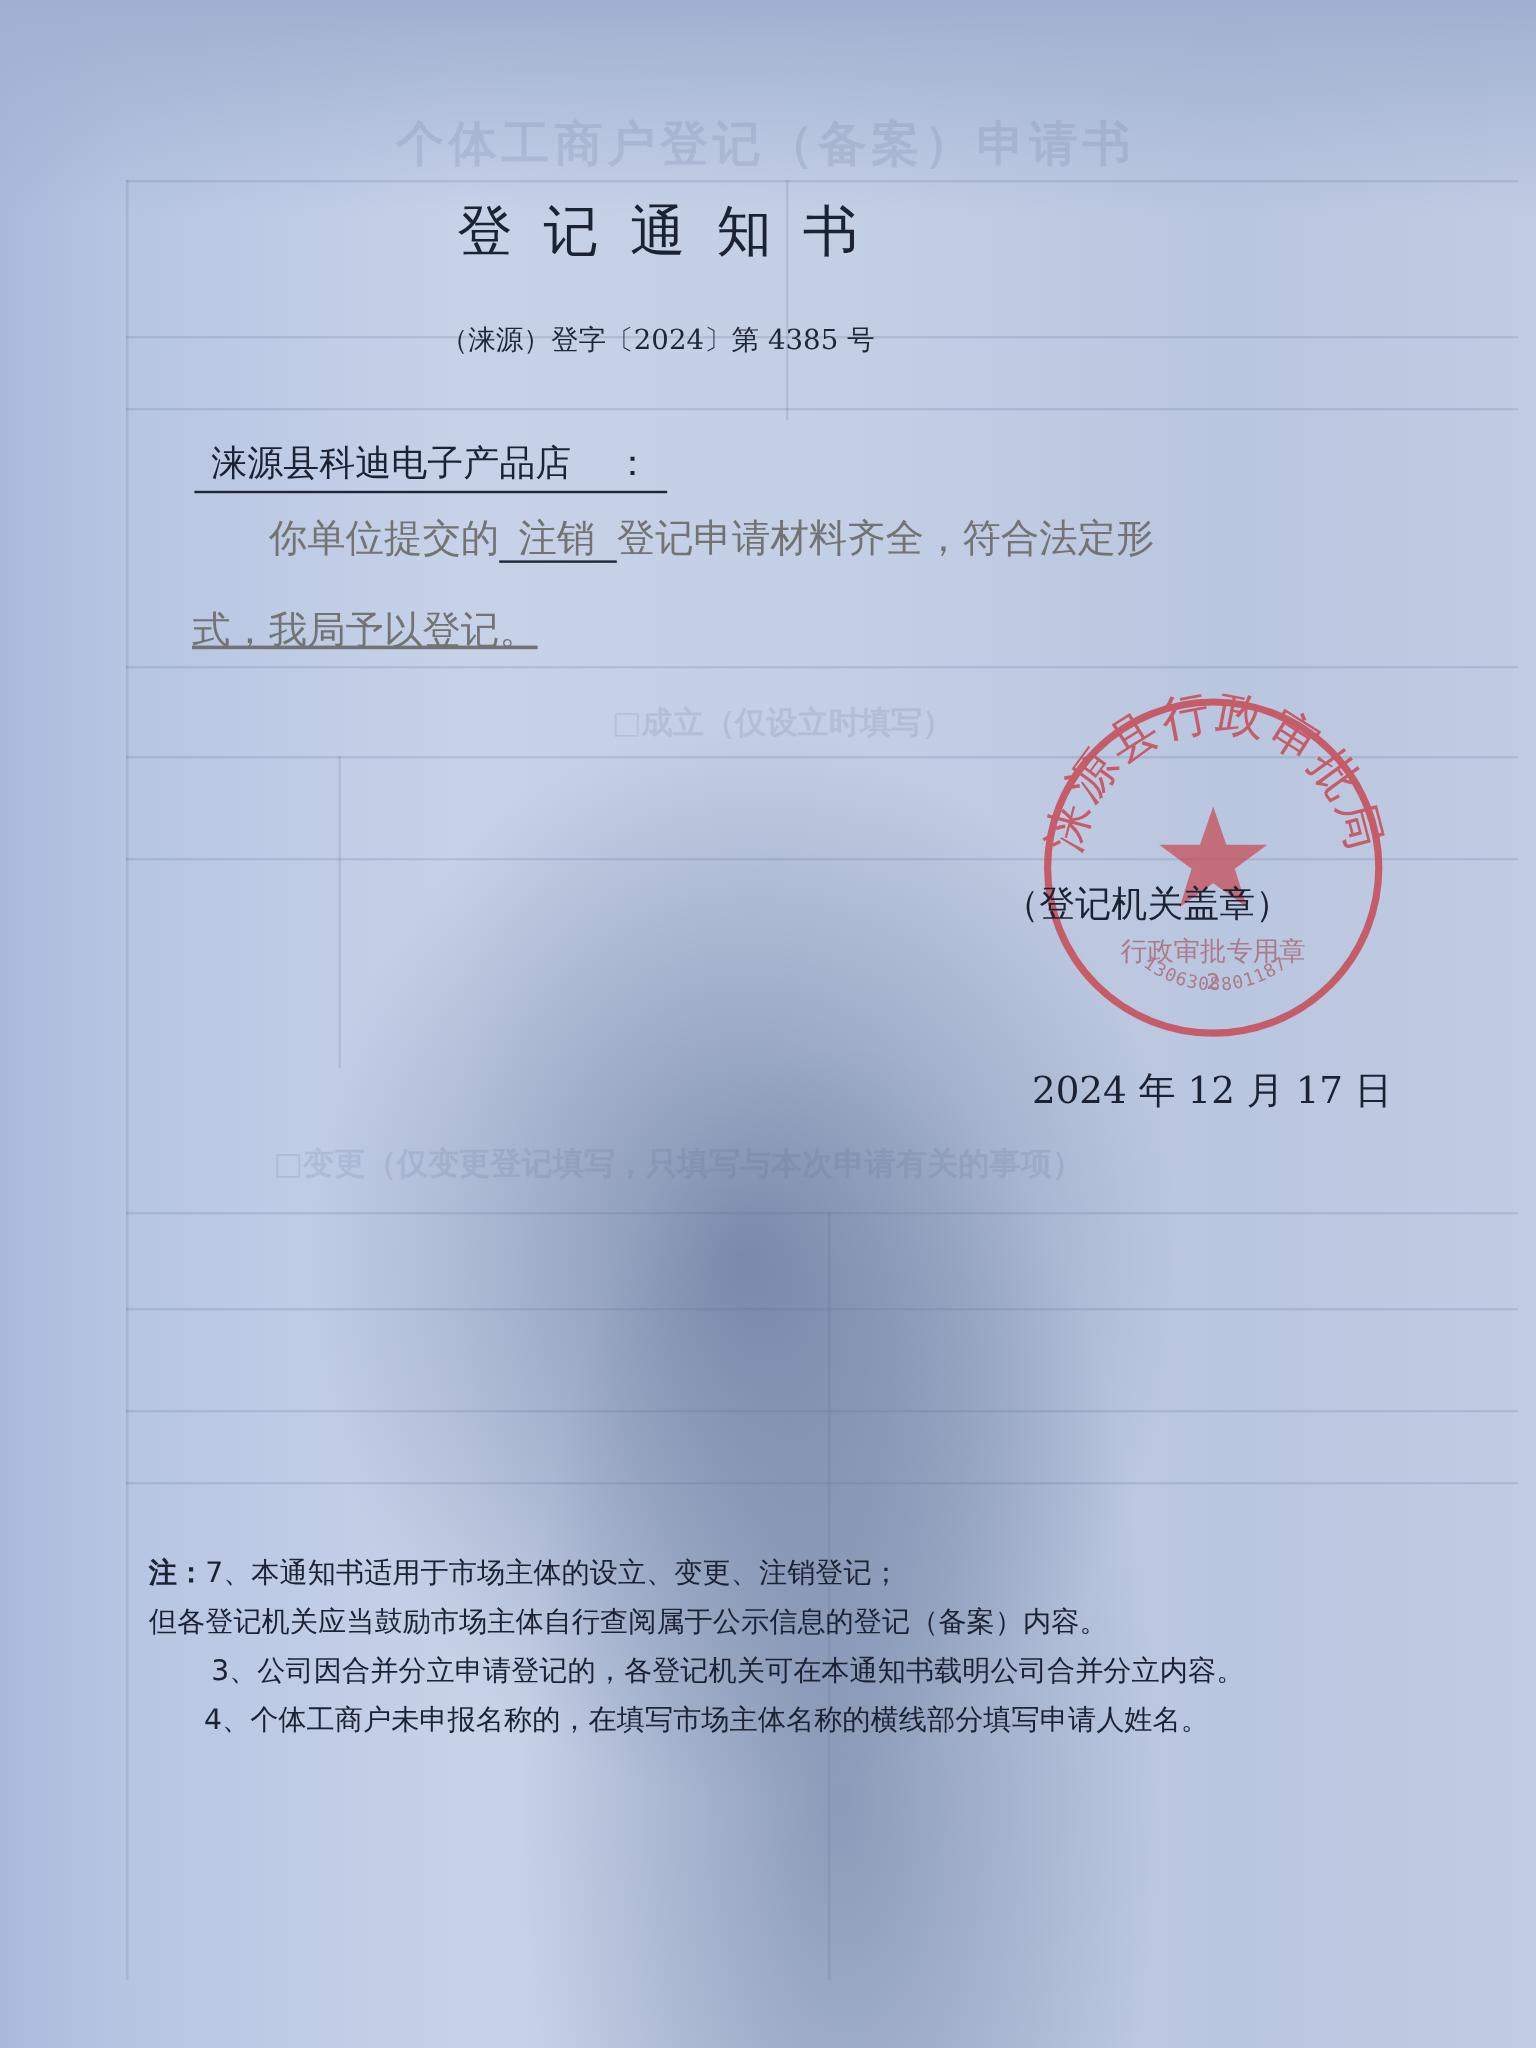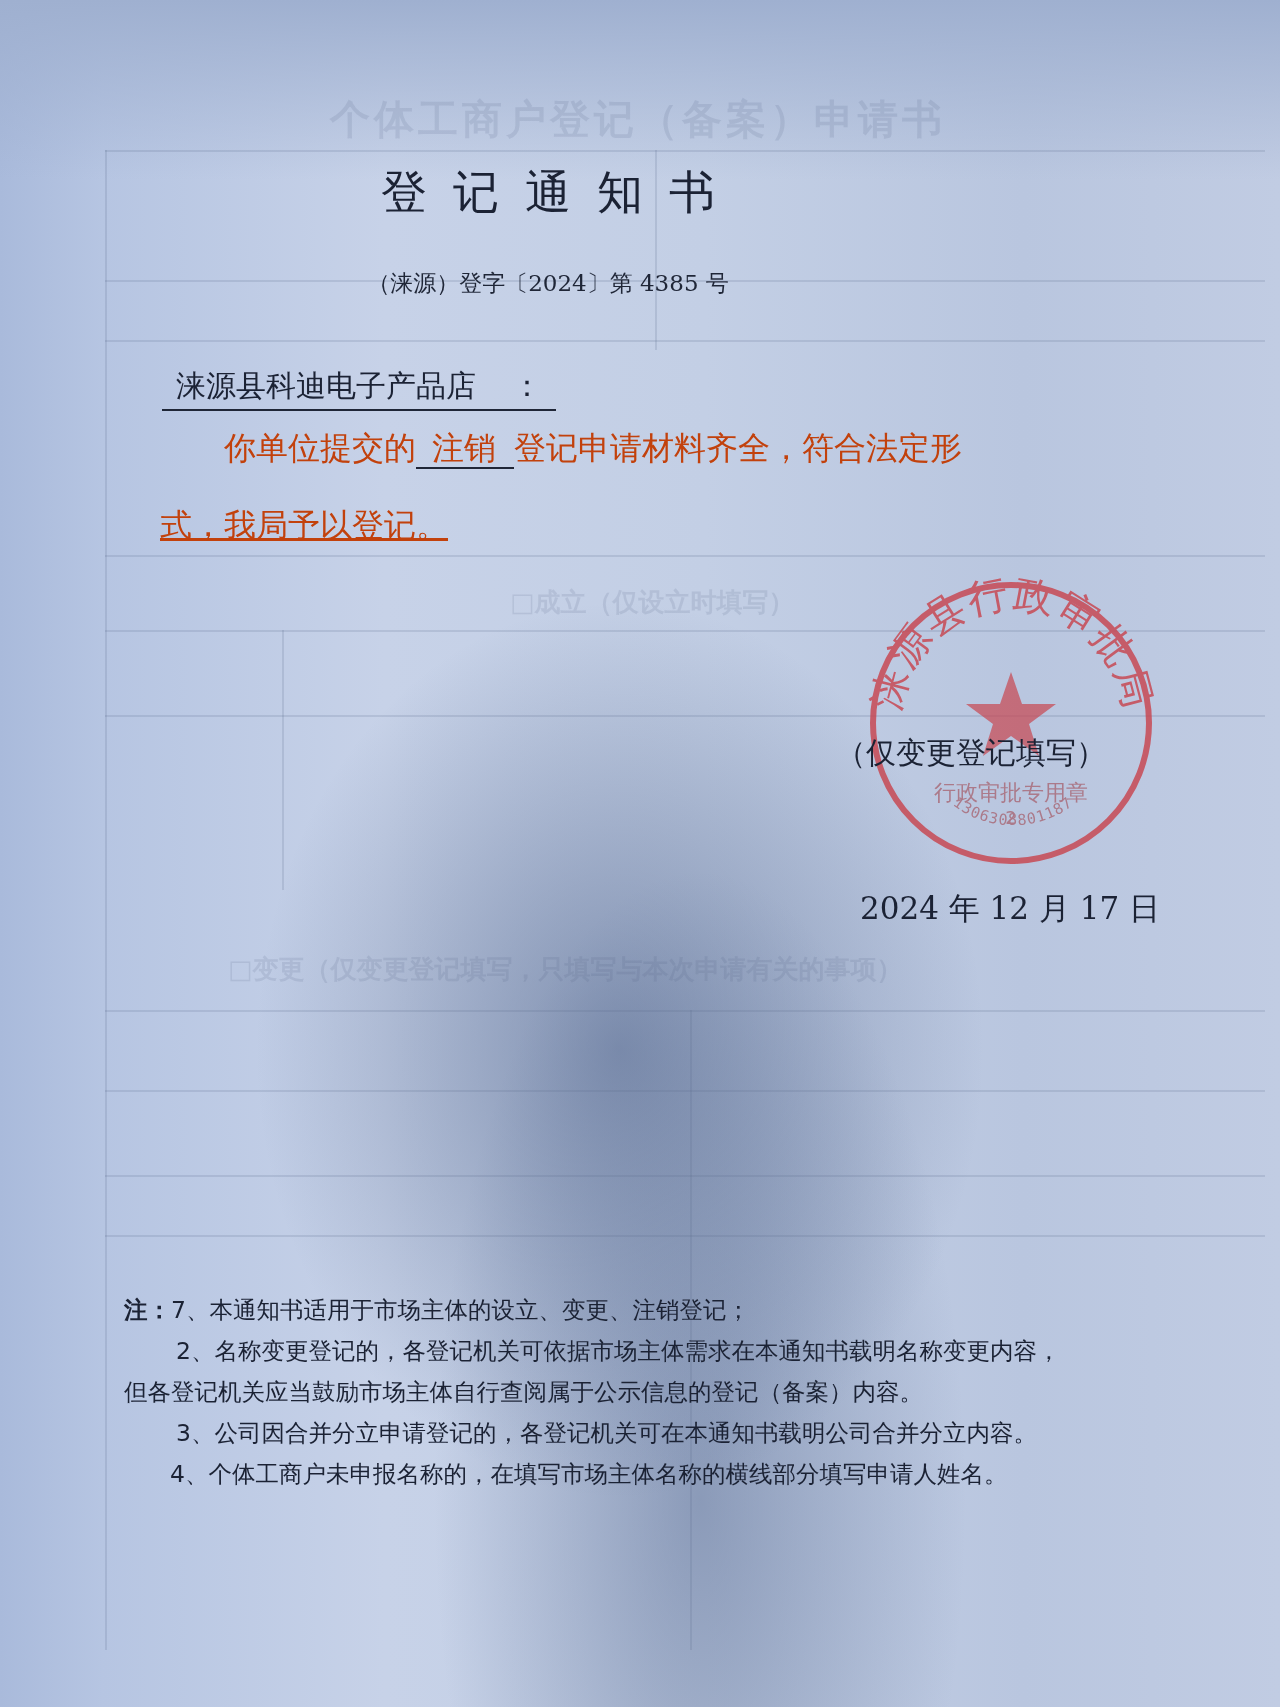--- a/index.html
+++ b/index.html
@@ -60,21 +60,21 @@
       padding: 0 14px 2px 14px;
       color: #1b2234;
       display: flex; gap: 0;
     }
     .recipient .colon {
       margin-left: 36px;
     }
     .body-line {
       position: absolute;
       font-size: 32px;
-      color: #c2410c;
+      color: #737373;
       white-space: nowrap;
     }
     .body-line.l1 { left: 224px; top: 427px; }
     .body-line.l2 { left: 160px; top: 504px; text-decoration: underline; }
     .underlined {
       display: inline-block;
       border-bottom: 2px solid #1f2637;
       padding: 0 18px 0 16px;
       line-height: 1.15;
     }
@@ -155,24 +155,23 @@
     <textPath href="#sealArcTop" startOffset="50%" text-anchor="middle">涞源县行政审批局</textPath>
   </text>
   <polygon points="145,94 156,126 190,126 163,146 173,178 145,158 117,178 127,146 100,126 134,126" fill="#c8454f" opacity="0.85"></polygon>
   <text x="145" y="222" text-anchor="middle" font-family="DejaVu Sans, sans-serif" font-size="22" fill="#a86a78">行政审批专用章</text>
   <text x="145" y="246" text-anchor="middle" font-family="DejaVu Sans, sans-serif" font-size="18" fill="#a86a78">2</text>
   <text font-family="DejaVu Sans Mono, monospace" font-size="15" fill="#a86a78" letter-spacing="1">
     <textPath href="#sealArcBottom" startOffset="50%" text-anchor="middle">1306308801187</textPath>
   </text>
 </svg>
 
-<div class="seal-caption">（仅变更登记填写）</div>
+<div class="seal-caption">（登记机关盖章）</div>
 <div class="date">2024 年 12 月 17 日</div>
 
 <div class="notes">
   <div class="note">
     <span class="lead">注：</span><span>7、本通知书适用于市场主体的设立、变更、注销登记；</span>
   </div>
-  <div class="note indent">2、名称变更登记的，各登记机关可依据市场主体需求在本通知书载明名称变更内容，</div>
   <div class="note">但各登记机关应当鼓励市场主体自行查阅属于公示信息的登记（备案）内容。</div>
   <div class="note indent">3、公司因合并分立申请登记的，各登记机关可在本通知书载明公司合并分立内容。</div>
   <div class="note indent2">4、个体工商户未申报名称的，在填写市场主体名称的横线部分填写申请人姓名。</div>
 </div>
 
 </body></html>

